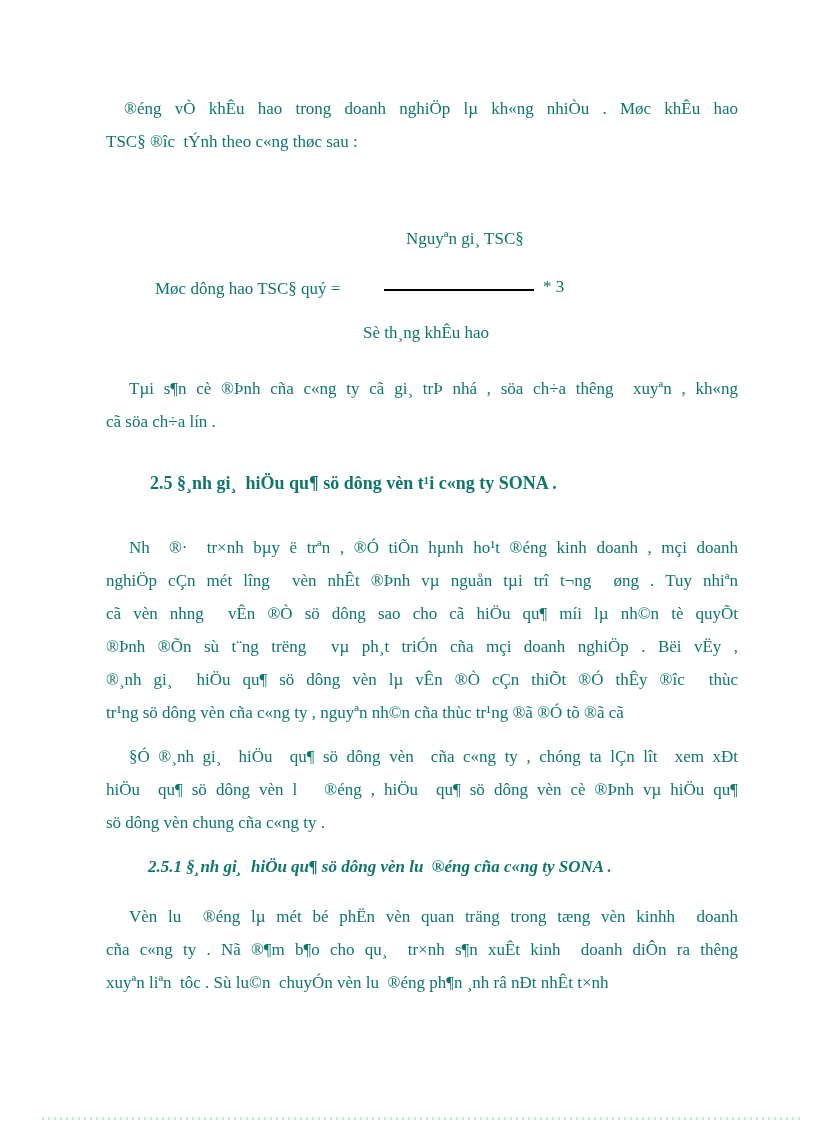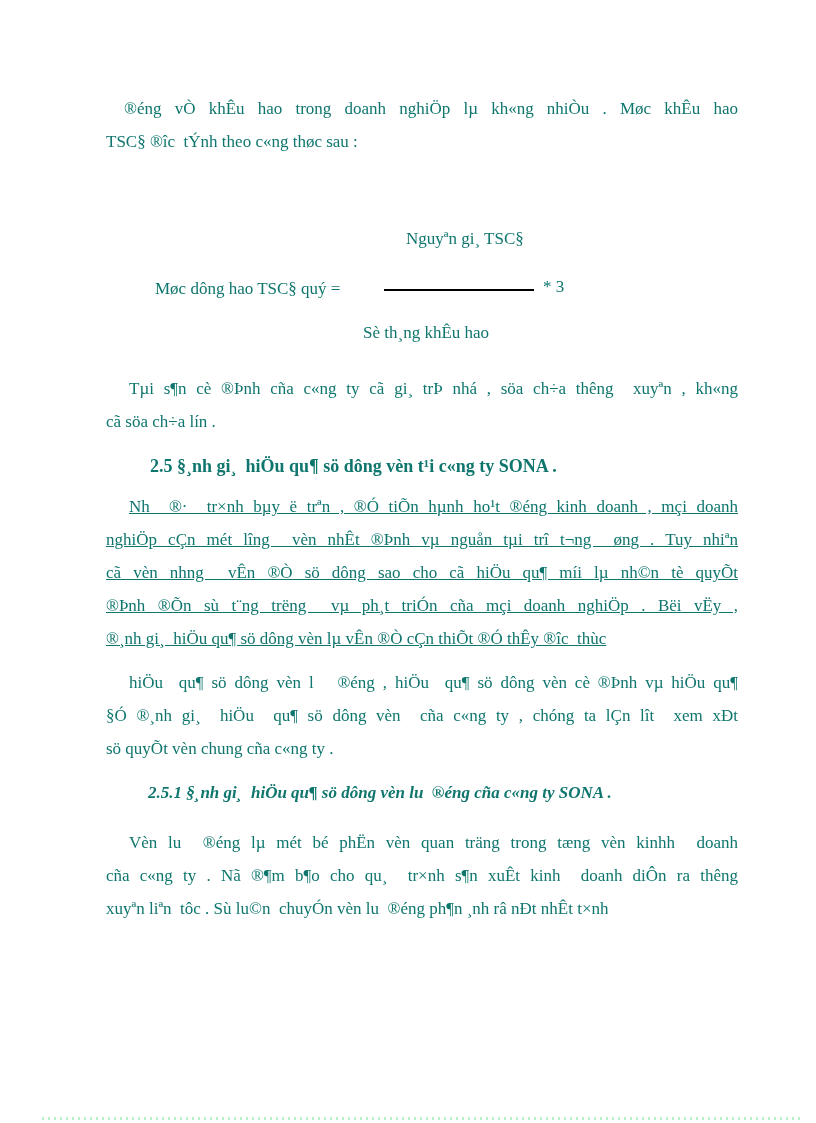--- a/index.html
+++ b/index.html
@@ -40,34 +40,34 @@
   .f-lhs  { position: absolute; left: 49px;  top: 52px; }
   .f-bar  {
     position: absolute; left: 278px; top: 63px;
     width: 150px; height: 0;
     border-top: 2px solid #000000;
   }
   .f-mult { position: absolute; left: 437px; top: 50px; }
   .f-den  { position: absolute; left: 257px; top: 96px; }
 
   .heading-1 {
-    margin: 13px 0 0 44px;
+    margin: 30px 0 0 44px;
     font-size: 18px;
     font-weight: bold;
     line-height: 30px;
   }
   .heading-2 {
     margin: 13px 0 0 42px;
     font-size: 17px;
     font-weight: bold;
     font-style: italic;
     line-height: 29px;
   }
   .mt20 { margin-top: 20px; }
-  .mt21 { margin-top: 9px; text-decoration: underline; }
+  .mt21 { margin-top: 33px; }
   .mt11 { margin-top: 11px; }
   .mt19 { margin-top: 19px; }
 
   .bottom-dotted {
     position: absolute;
     left: 42px;
     top: 1117px;
     width: 758px;
     height: 3px;
     background: repeating-linear-gradient(
@@ -102,26 +102,27 @@
       </div>
 
     <div class="heading-1">2.5 §¸nh gi¸&nbsp; hiÖu qu¶ sö dông vèn t¹i c«ng ty SONA .</div>
 
     <div class="para ind23 mt21">
         <div class="line">Nh&nbsp; ®·&nbsp; tr×nh bµy ë trªn , ®Ó tiÕn hµnh ho¹t ®éng kinh doanh , mçi doanh</div>
         <div class="line">nghiÖp cÇn mét lîng&nbsp; vèn nhÊt ®Þnh vµ nguån tµi trî t¬ng&nbsp; øng . Tuy nhiªn</div>
         <div class="line">cã vèn nhng&nbsp; vÊn ®Ò sö dông sao cho cã hiÖu qu¶ míi lµ nh©n tè quyÕt</div>
         <div class="line">®Þnh ®Õn sù t¨ng trëng&nbsp; vµ ph¸t triÓn cña mçi doanh nghiÖp . Bëi vËy ,</div>
         <div class="line">®¸nh gi¸&nbsp; hiÖu qu¶ sö dông vèn lµ vÊn ®Ò cÇn thiÕt ®Ó thÊy ®îc&nbsp; thùc</div>
+        <div class="line">tr¹ng sö dông vèn cña c«ng ty , nguyªn nh©n cña thùc tr¹ng ®ã ®Ó tõ ®ã cã</div>
       </div>
 
     <div class="para ind23 mt11">
+        <div class="line">§Ó ®¸nh gi¸&nbsp; hiÖu&nbsp; qu¶ sö dông vèn&nbsp; cña c«ng ty , chóng ta lÇn lît&nbsp; xem xÐt</div>
         <div class="line">hiÖu&nbsp; qu¶ sö dông vèn l&nbsp;&nbsp; ®éng , hiÖu&nbsp; qu¶ sö dông vèn cè ®Þnh vµ hiÖu qu¶</div>
-        <div class="line">§Ó ®¸nh gi¸&nbsp; hiÖu&nbsp; qu¶ sö dông vèn&nbsp; cña c«ng ty , chóng ta lÇn lît&nbsp; xem xÐt</div>
-        <div class="line">sö quyÕt vèn chung cña c«ng ty .</div>
+        <div class="line">sö dông vèn chung cña c«ng ty .</div>
       </div>
 
     <div class="heading-2">2.5.1 §¸nh gi¸&nbsp; hiÖu qu¶ sö dông vèn lu&nbsp; ®éng cña c«ng ty SONA .</div>
 
     <div class="para ind23 mt19">
         <div class="line">Vèn lu&nbsp; ®éng lµ mét bé phËn vèn quan träng trong tæng vèn kinhh&nbsp; doanh</div>
         <div class="line">cña c«ng ty . Nã ®¶m b¶o cho qu¸&nbsp; tr×nh s¶n xuÊt kinh&nbsp; doanh diÔn ra thêng</div>
         <div class="line">xuyªn liªn&nbsp; tôc . Sù lu©n&nbsp; chuyÓn vèn lu&nbsp; ®éng ph¶n ¸nh râ nÐt nhÊt t×nh</div>
       </div>
 

